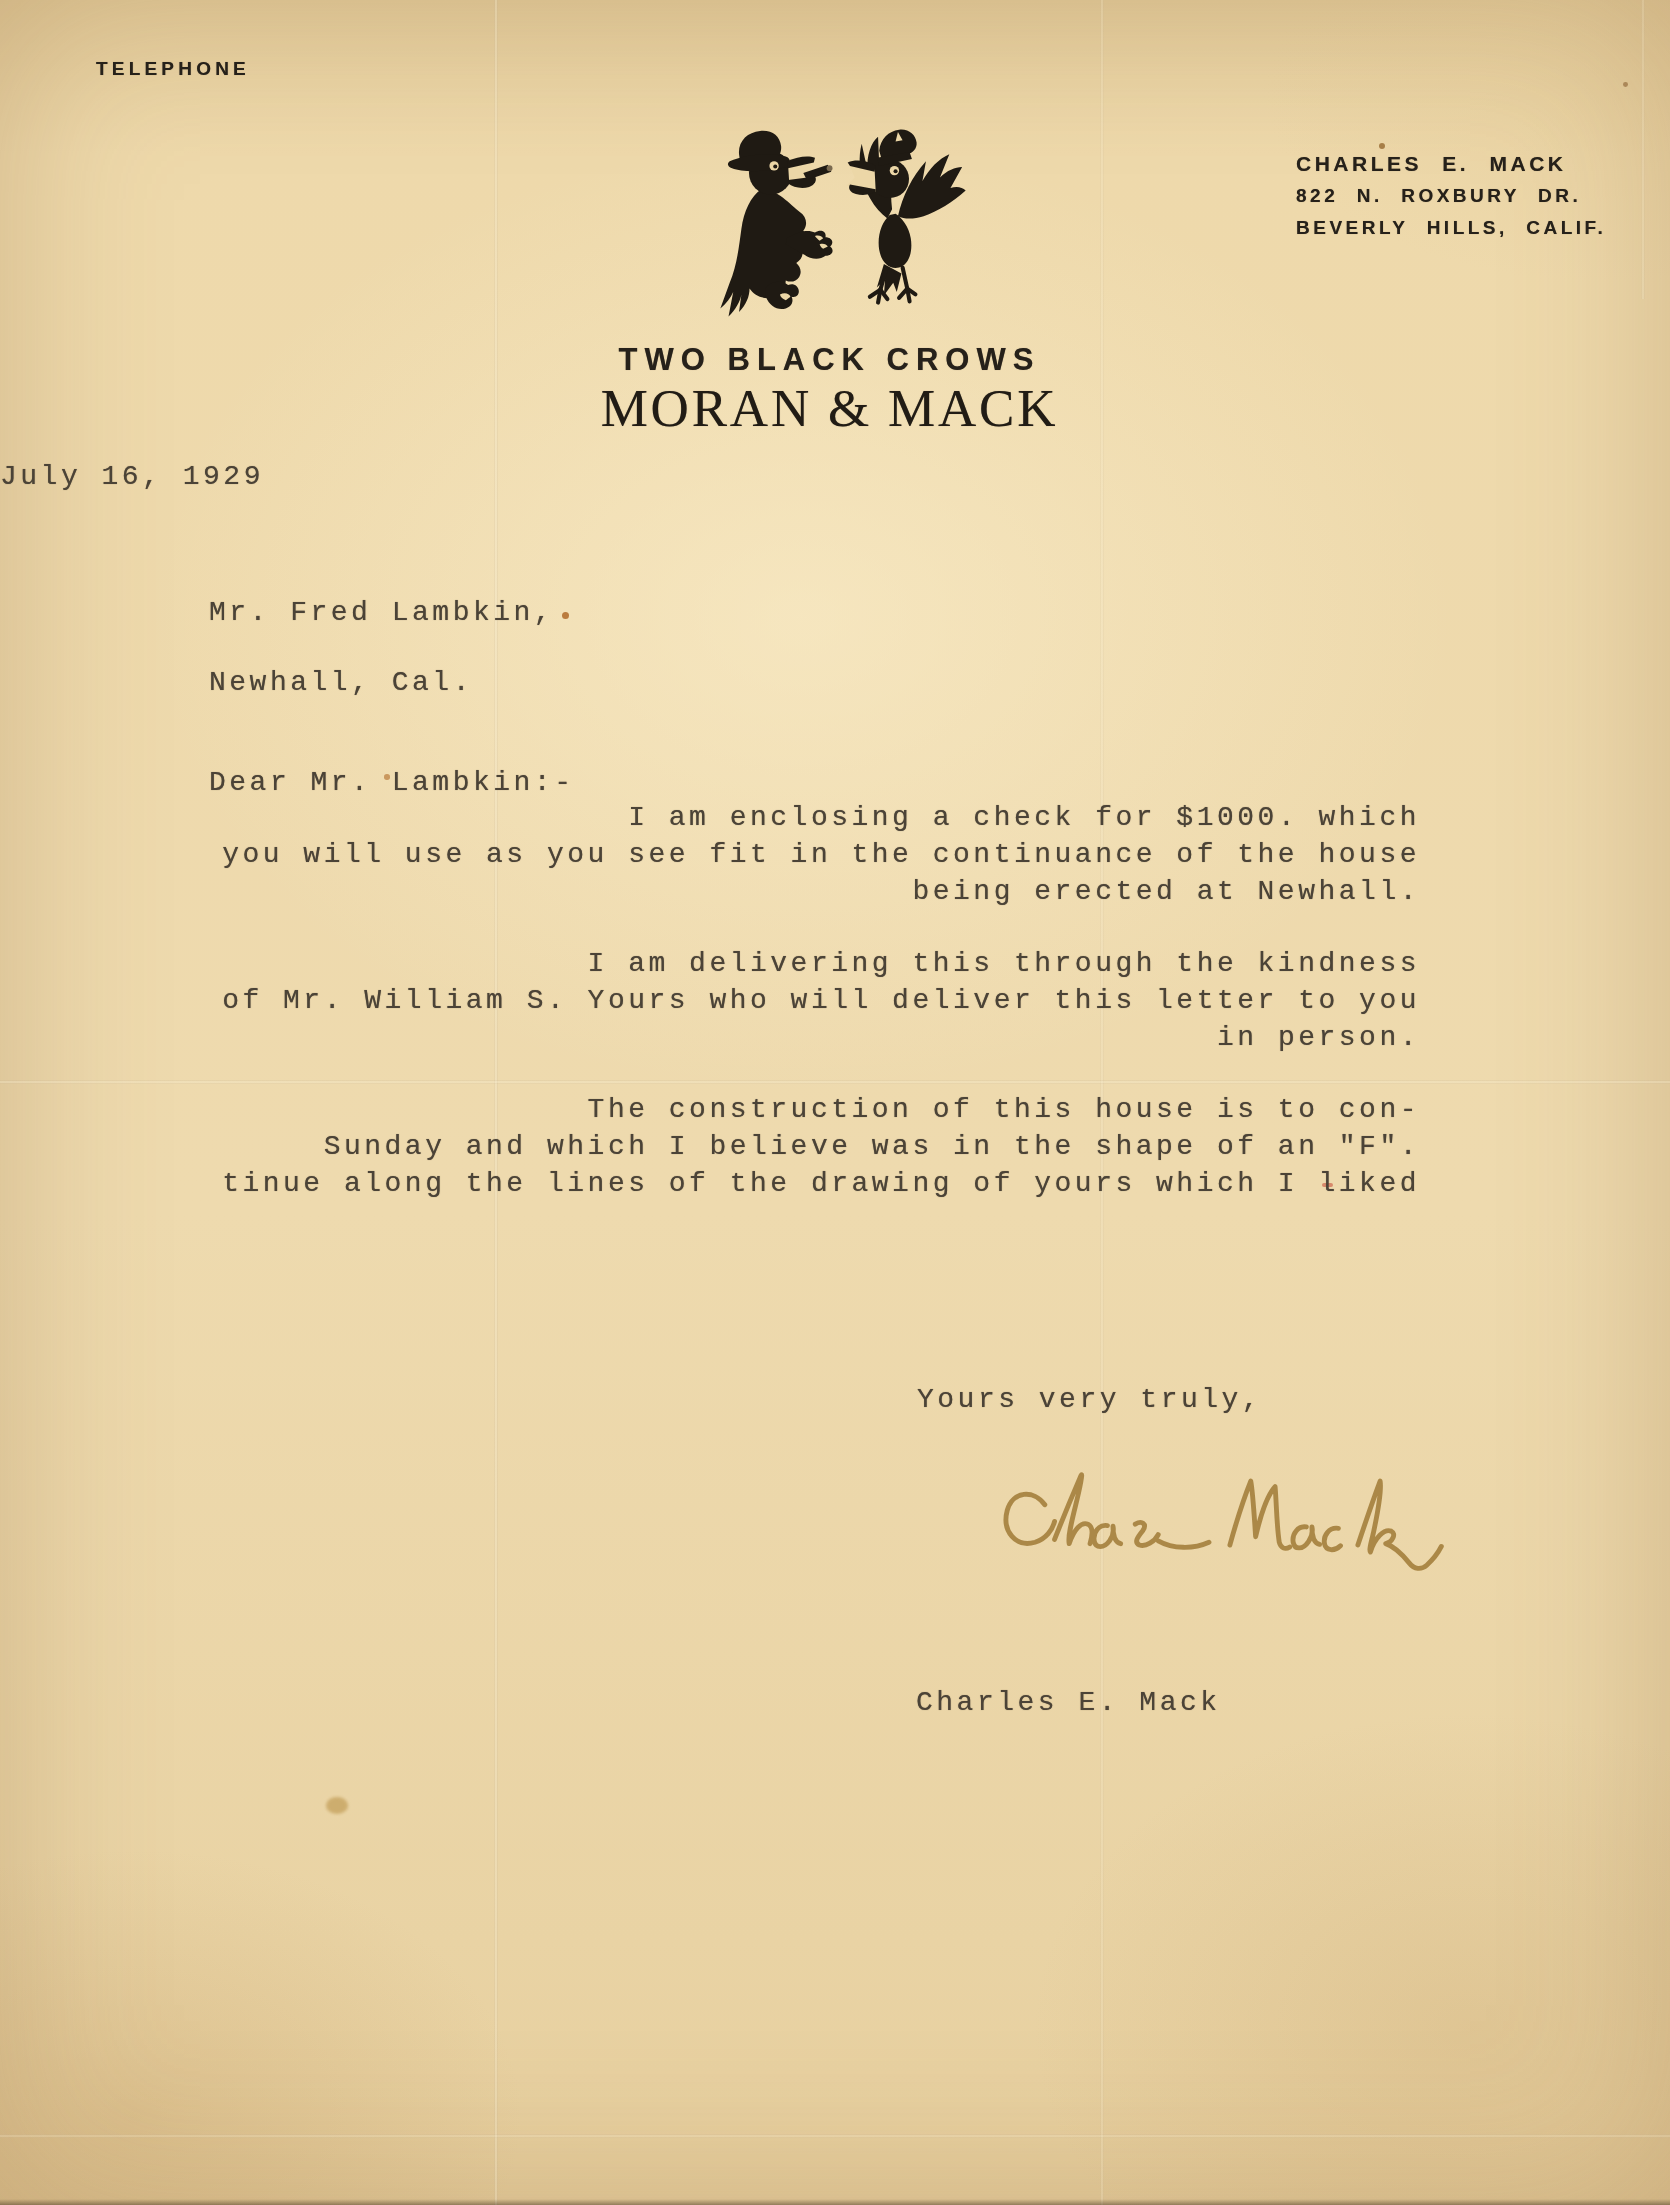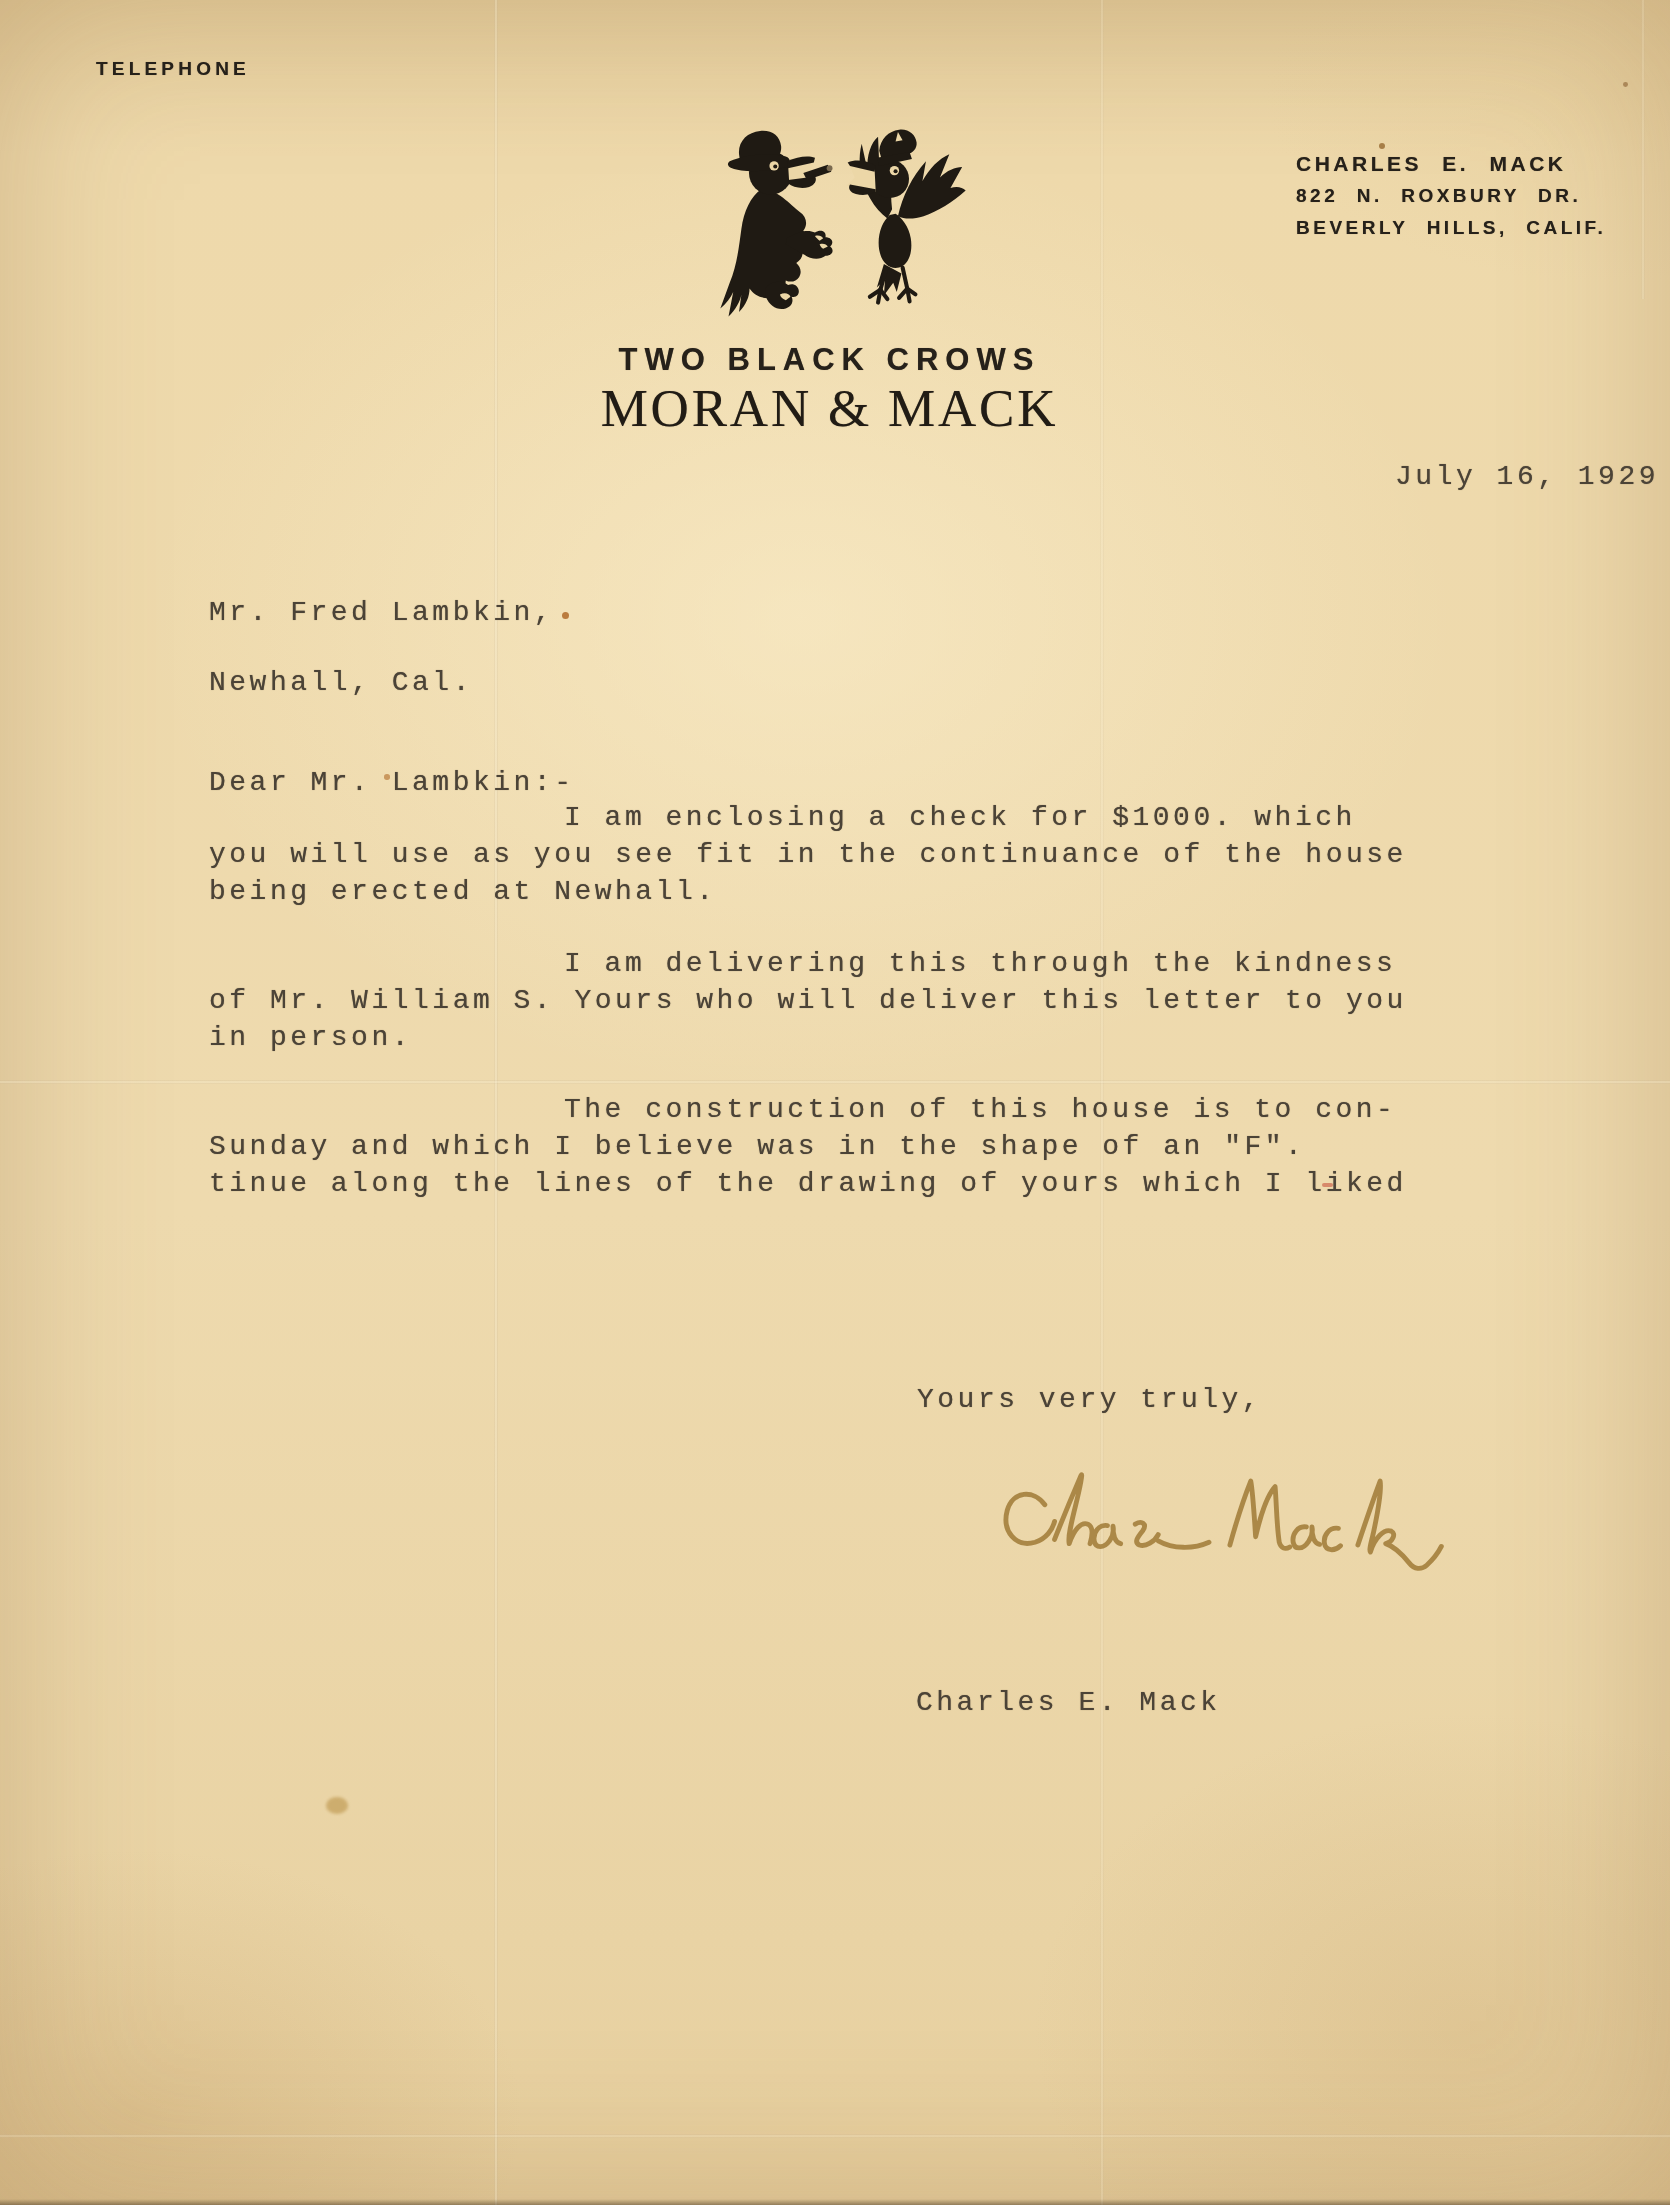--- a/index.html
+++ b/index.html
@@ -58,25 +58,25 @@
 
   
   .type{
     position:absolute;
     font-family:"Liberation Mono","DejaVu Sans Mono",monospace;
     font-size:28px;letter-spacing:3.5px;line-height:37px;
     color:var(--typed-ink);
     text-shadow:0 0 0.9px rgba(72,62,48,0.65);
     white-space:nowrap;
   }
-  .date-line{top:458px;left:0;width:1659px;text-align:right;}
+  .date-line{top:458px;left:0;width:1659px;text-align:left;}
   .recipient1{left:209px;top:594px;}
   .recipient2{left:209px;top:664px;}
   .salutation{left:209px;top:764px;}
-  .body-block{left:209px;top:799px;width:1211px;}
+  .body-block{left:209px;top:799px;width:1211px;text-align:right;}
   .para{margin:0 0 35px 0;}
   .tline{height:37px;}
   .tline.indent{padding-left:355px;}
   .closing{left:917px;top:1381px;}
   .typed-name{left:916px;top:1684px;}
 
   .crows-svg{position:absolute;left:676px;top:97px;}
   .signature-svg{position:absolute;left:985px;top:1447px;}
 </style>
 </head>

